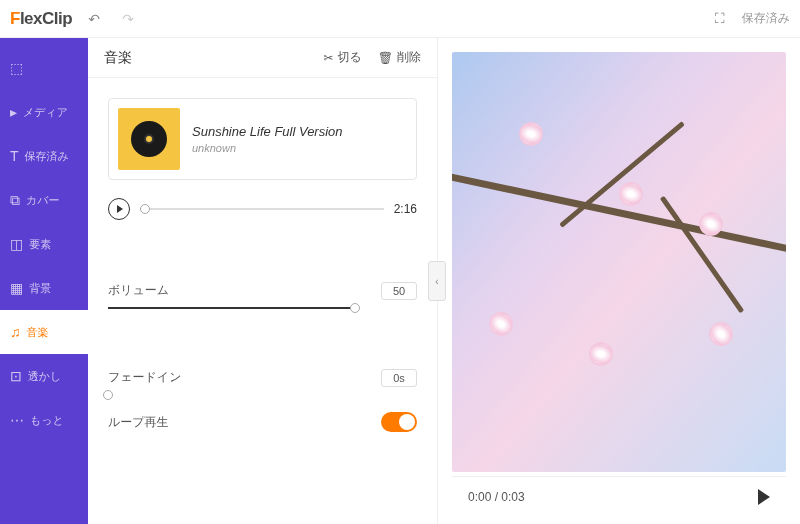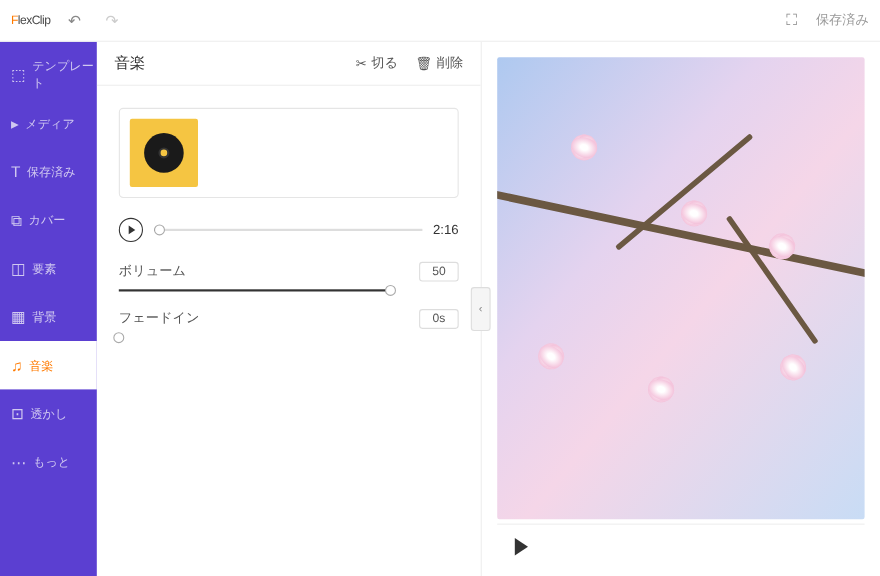--- a/index.html
+++ b/index.html
@@ -1,18 +1,18 @@
 <!DOCTYPE html>
 <html><head>
 <meta charset="utf-8">
 <style>
 * { margin: 0; padding: 0; box-sizing: border-box; font-family: -apple-system, "Hiragino Sans", sans-serif; }
 body { width: 800px; height: 524px; overflow: hidden; background: #fff; display: flex; flex-direction: column; }
 .topbar { height: 38px; display: flex; align-items: center; padding: 0 10px; gap: 10px; border-bottom: 1px solid #eee; }
-.logo { font-size: 11px; font-weight: 400; color: #4a4a4a; letter-spacing: -0.5px; }
+.logo { font-size: 17px; font-weight: 700; color: #4a4a4a; letter-spacing: -0.5px; }
 .logo .f { color: #ff7a00; }
 .search { width: 150px; height: 26px; border: 1px solid #ddd; border-radius: 4px; padding: 0 8px; font-size: 12px; color: #333; }
 .topbar-btn { width: 24px; height: 24px; display: flex; align-items: center; justify-content: center; color: #888; cursor: pointer; font-size: 14px; }
 .spacer { flex: 1; }
 .save-status { font-size: 12px; color: #999; }
 .main { flex: 1; display: flex; overflow: hidden; }
 .sidebar { width: 88px; background: #5b3fd1; display: flex; flex-direction: column; padding-top: 8px; }
 .side-item { display: flex; flex-direction: column; align-items: center; justify-content: center; gap: 4px; height: 44px; color: #d0c8f0; font-size: 10px; cursor: pointer; }
 .side-item.active { background: #fff; color: #ff7a00; }
 .side-item .icon { font-size: 14px; }
@@ -30,21 +30,21 @@
 .record-center { width: 10px; height: 10px; background: #f5c542; border-radius: 50%; border: 2px solid #333; }
 .track-info .title { font-size: 13px; font-style: italic; color: #333; margin-bottom: 3px; }
 .track-info .artist { font-size: 11px; font-style: italic; color: #999; }
 .player-row { display: flex; align-items: center; gap: 10px; }
 .play-circle { width: 22px; height: 22px; border: 1.5px solid #333; border-radius: 50%; display: flex; align-items: center; justify-content: center; cursor: pointer; }
 .play-tri { width: 0; height: 0; border-left: 6px solid #333; border-top: 4px solid transparent; border-bottom: 4px solid transparent; margin-left: 2px; }
 .slider { flex: 1; height: 2px; background: #ddd; position: relative; }
 .slider-fill { position: absolute; height: 2px; background: #333; left: 0; }
 .slider-knob { position: absolute; width: 10px; height: 10px; background: #fff; border: 1px solid #aaa; border-radius: 50%; top: -4px; transform: translateX(-50%); cursor: pointer; }
 .time { font-size: 12px; color: #333; font-weight: 500; }
-.control-row { display: flex; flex-direction: column; gap: 7px; }
+.control-row { display: flex; flex-direction: column; gap: 7px; margin-top: 44px; }
 .control-head { display: flex; justify-content: space-between; font-size: 12px; color: #555; }
 .control-val { border: 1px solid #ddd; border-radius: 3px; padding: 2px 8px; font-size: 11px; min-width: 36px; text-align: center; }
 .toggle-row { display: flex; justify-content: space-between; align-items: center; font-size: 12px; color: #555; }
 .toggle { width: 36px; height: 20px; background: #ff7a00; border-radius: 10px; position: relative; cursor: pointer; }
 .toggle-knob { position: absolute; width: 16px; height: 16px; background: #fff; border-radius: 50%; top: 2px; right: 2px; }
 .preview { flex: 1; display: flex; flex-direction: column; position: relative; }
 .preview-tabs { height: 40px; display: flex; align-items: center; padding: 0 12px; gap: 14px; border-bottom: 1px solid #eee; font-size: 12px; color: #555; }
 .preview-tabs .zoom { display: flex; align-items: center; gap: 3px; cursor: pointer; }
 .preview-tabs .divider { width: 1px; height: 16px; background: #ddd; }
 .preview-tab { cursor: pointer; }
@@ -66,21 +66,20 @@
   <div class="topbar-btn" style="color:#ccc">↷</div>
   <div class="spacer"></div>
   <div class="topbar-btn">⛶</div>
   <div class="save-status">保存済み</div>
 </div>
 
 <div class="main">
   <div class="sidebar">
     <div class="side-item side-item-row">
         <span class="icon">⬚</span>
-        <span class="lbl">テンプレート</span>
       </div>
     <div class="side-item side-item-row">
         <span class="icon">▸</span>
         <span class="lbl">メディア</span>
       </div>
     <div class="side-item side-item-row">
         <span class="icon">T</span>
         <span class="lbl">保存済み</span>
       </div>
     <div class="side-item side-item-row">
@@ -121,20 +120,24 @@
           <span>削除</span>
         </div>
     </div>
     <div class="panel-body">
       <div class="track">
         <div class="album">
             <div class="record">
               <div class="record-center"></div>
             </div>
           </div>
+        <div class="track-info">
+          <div class="title">Sunshine Life Full Version</div>
+          <div class="artist">unknown</div>
+        </div>
       </div>
       <div class="player-row">
         <div class="play-circle">
             <div class="play-tri"></div>
           </div>
         <div class="slider">
             <div class="slider-fill" style="width:2%"></div>
             <div class="slider-knob" style="left:2%"></div>
           </div>
         <div class="time">2:16</div>
@@ -150,20 +153,26 @@
           </div>
       </div>
       <div class="control-row">
         <div class="control-head">
             <span>フェードイン</span>
             <span class="control-val">0s</span>
           </div>
         <div class="slider">
             <div class="slider-fill" style="width:0%"></div>
             <div class="slider-knob" style="left:0%"></div>
+          </div>
+      </div>
+      <div class="toggle-row">
+        <span>ループ再生</span>
+        <div class="toggle">
+            <div class="toggle-knob"></div>
           </div>
       </div>
     </div>
   </div>
 
   <div class="preview">
     <div class="collapse">‹</div>
     <div class="canvas-wrap">
       <div class="canvas">
         <div class="branch" style="left:-10px;top:160px;width:380px;height:7px;transform:rotate(12deg)"></div>
@@ -207,16 +216,17 @@
         <div style="position:absolute;left:260px;top:270px">
             <div class="petal" style="transform:rotate(30deg)"></div>
             <div class="petal" style="transform:rotate(102deg)"></div>
             <div class="petal" style="transform:rotate(174deg)"></div>
             <div class="petal" style="transform:rotate(246deg)"></div>
             <div class="petal" style="transform:rotate(318deg)"></div>
           </div>
       </div>
     </div>
     <div class="timeline">
+      <div class="timecode">0:00 / 0:03</div>
       <div class="play-big"></div>
     </div>
   </div>
 </div>
 
 </body></html>

